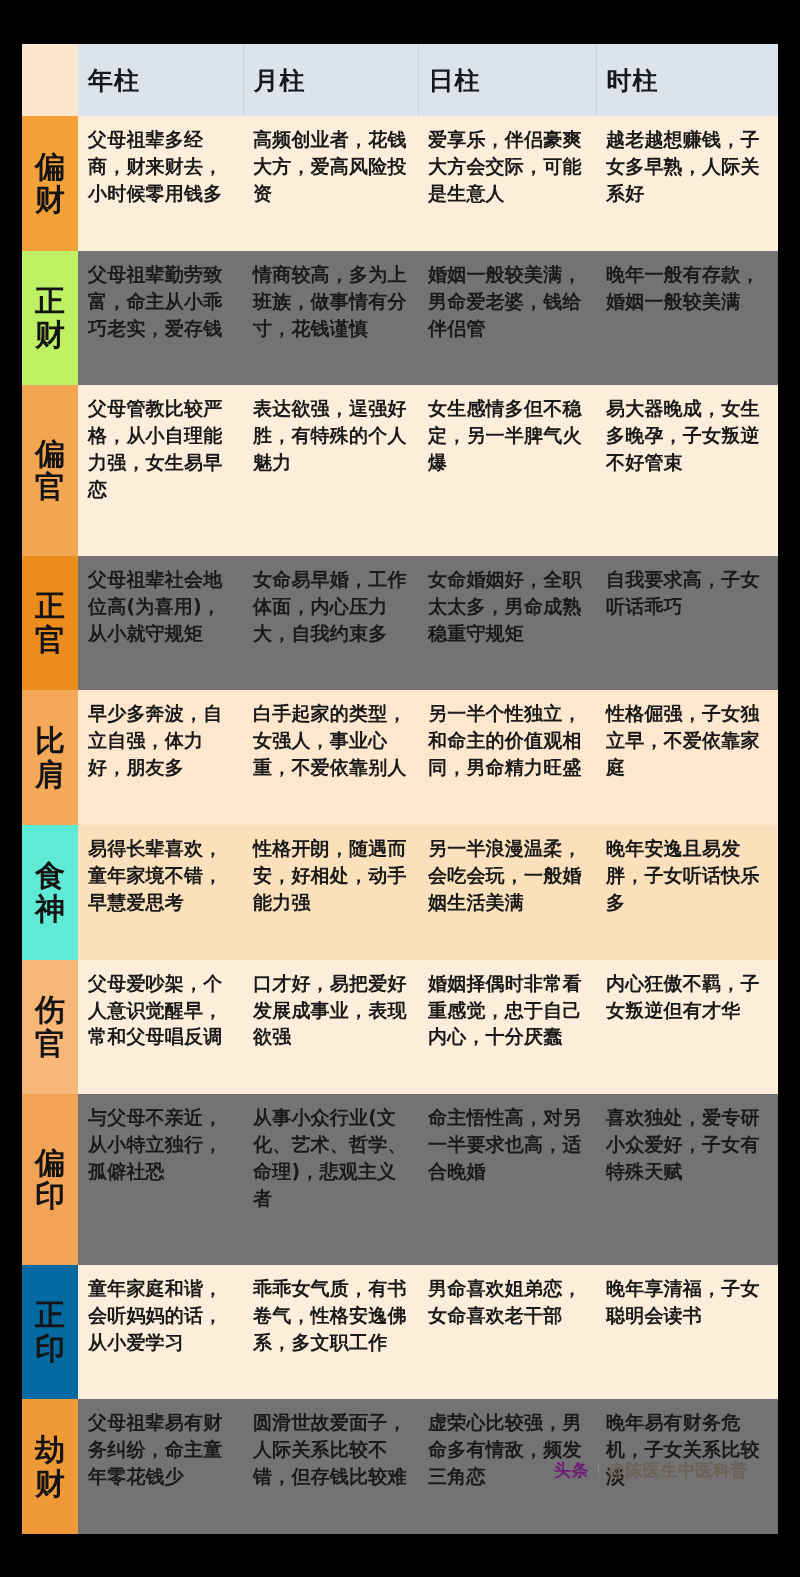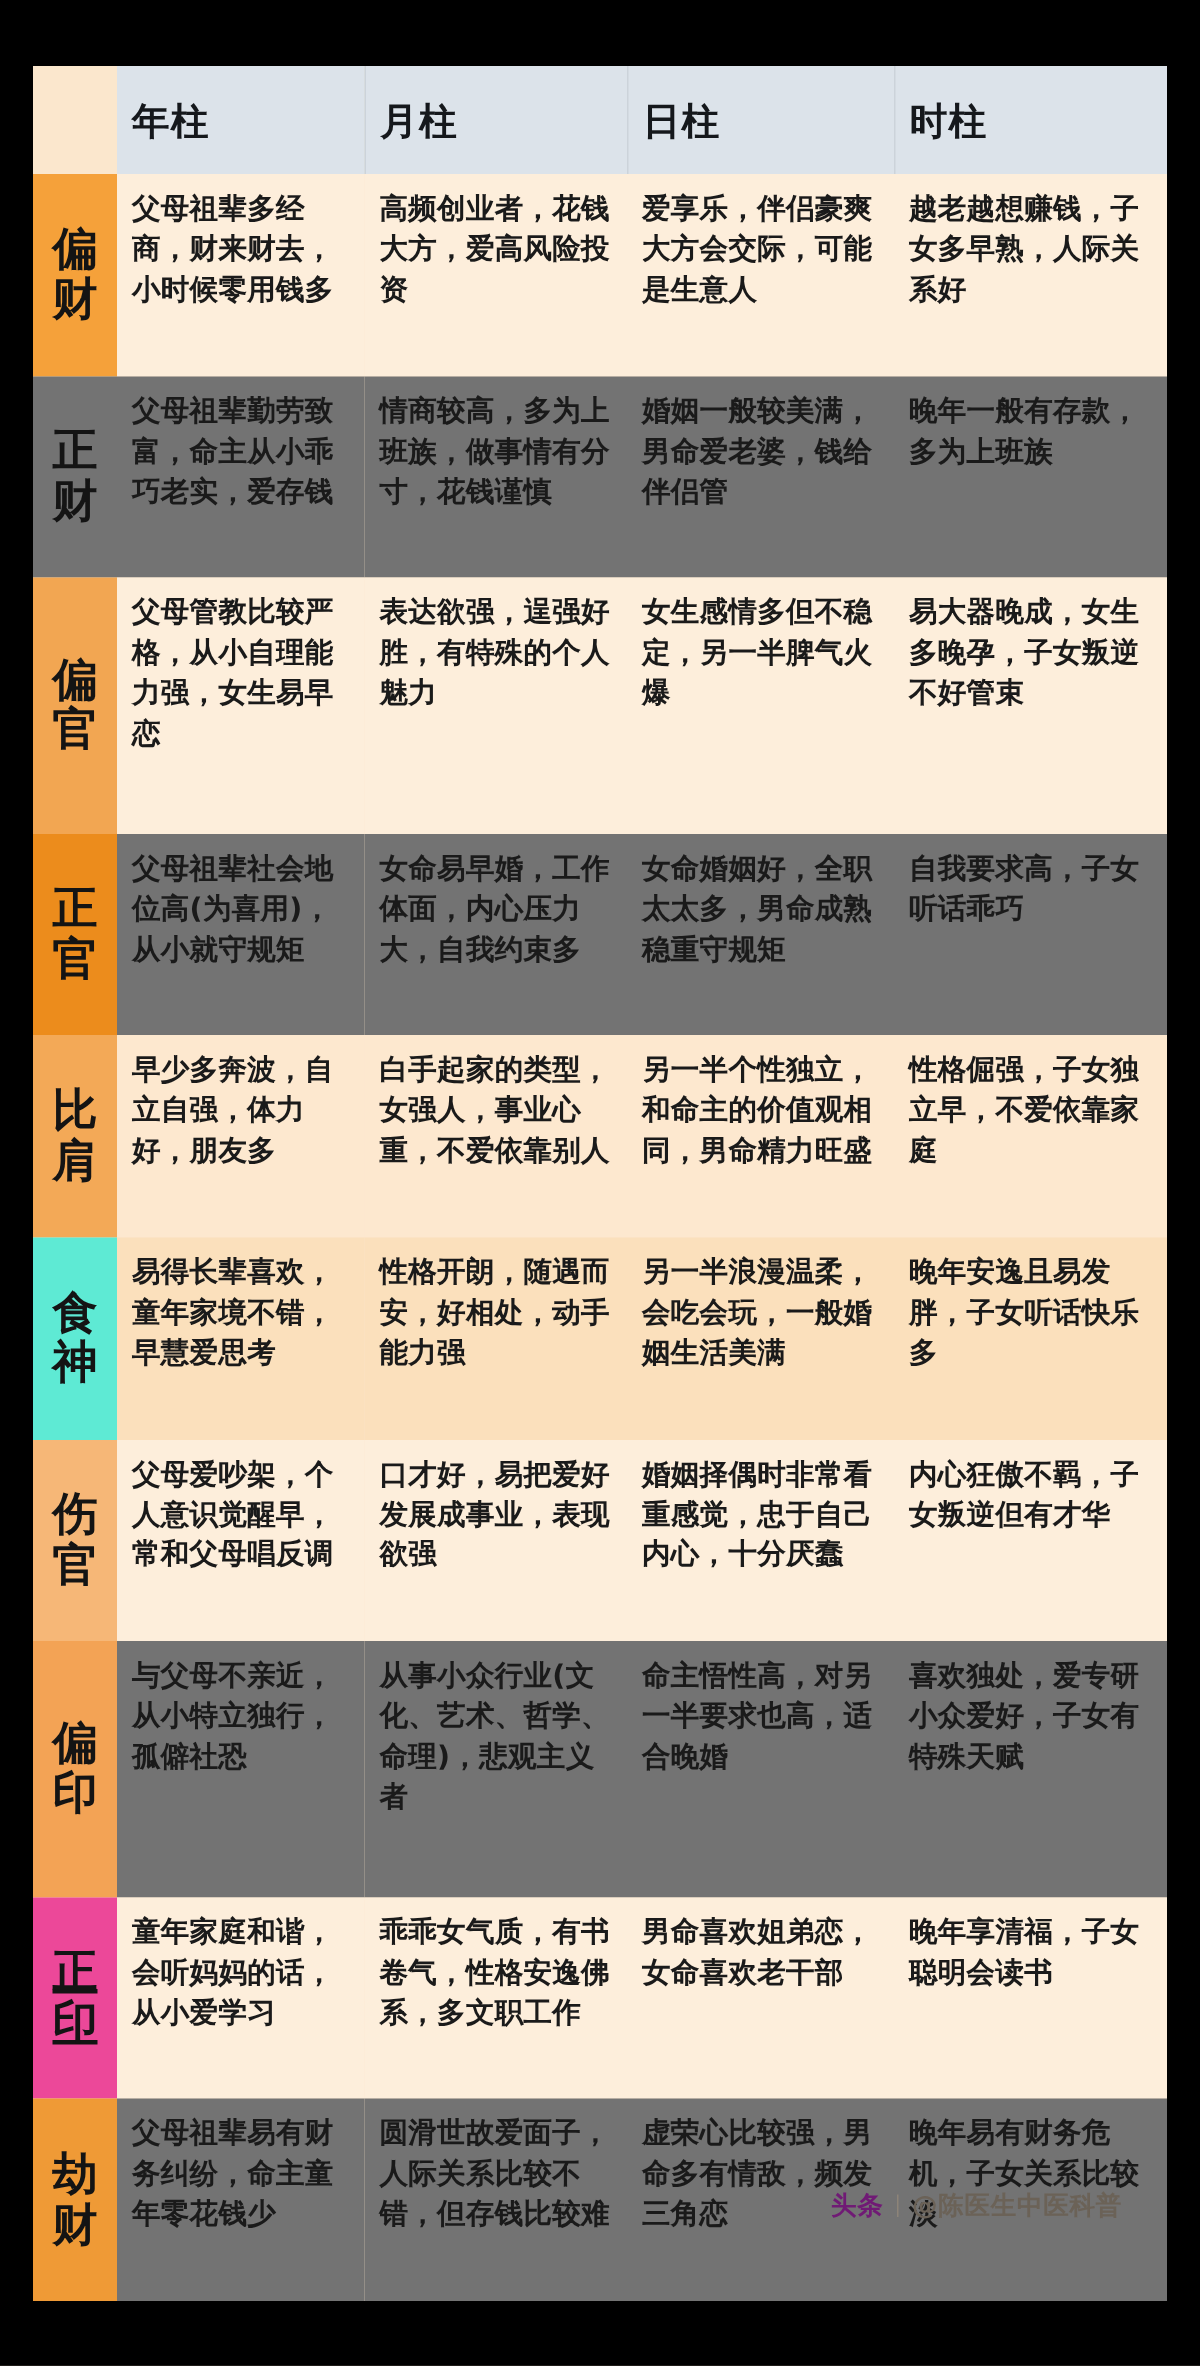--- a/index.html
+++ b/index.html
@@ -84,28 +84,28 @@
 
   
   tr.tint-a td.cell { background: #fdeedb; }
   tr.tint-b td.cell { background: #737373; }
   tr.tint-c td.cell { background: #737373; margin-left: 28px; }
   tr.tint-d td.cell { background: #fde8cf; }
   tr.tint-e td.cell { background: #fbe0bc; }
 
   
   .lab-1 { background: #f5a13a; margin-top: 17px; }
-  .lab-2 { background: #737373; }
+  .lab-2 { background: #bef264; }
   .lab-3 { background: #f2a652; font-family: Liberation Serif, serif; }
   .lab-4 { background: #ec8c1c; }
   .lab-5 { background: #f3a957; }
   .lab-6 { background: #5eead4; }
   .lab-7 { background: #f6b777; }
   .lab-8 { background: #f3a košt; }
-  .lab-9 { background: #ec4899; text-decoration: underline; }
+  .lab-9 { background: #0369a1; }
   .lab-10 { background: #ef9a36; }
 
   .watermark {
     position: absolute;
     right: 30px;
     bottom: 52px;
     font-size: 17px;
     color: #6b6257;
     font-weight: 600;
     letter-spacing: 0.5px;
@@ -155,21 +155,21 @@
           <td class="cell">父母祖辈多经商，财来财去，小时候零用钱多</td>
           <td class="cell">高频创业者，花钱大方，爱高风险投资</td>
           <td class="cell">爱享乐，伴侣豪爽大方会交际，可能是生意人</td>
           <td class="cell">越老越想赚钱，子女多早熟，人际关系好</td>
         </tr>
         <tr class="tint-b">
           <td class="rowlabel lab-2">正财</td>
           <td class="cell">父母祖辈勤劳致富，命主从小乖巧老实，爱存钱</td>
           <td class="cell">情商较高，多为上班族，做事情有分寸，花钱谨慎</td>
           <td class="cell">婚姻一般较美满，男命爱老婆，钱给伴侣管</td>
-          <td class="cell">晚年一般有存款，多为上班族</td>
+          <td class="cell">晚年一般有存款，婚姻一般较美满</td>
         </tr>
         <tr class="tint-a">
           <td class="rowlabel lab-3">偏官</td>
           <td class="cell">父母管教比较严格，从小自理能力强，女生易早恋</td>
           <td class="cell">表达欲强，逞强好胜，有特殊的个人魅力</td>
           <td class="cell">女生感情多但不稳定，另一半脾气火爆</td>
           <td class="cell">易大器晚成，女生多晚孕，子女叛逆不好管束</td>
         </tr>
         <tr class="tint-c">
           <td class="rowlabel lab-4">正官</td>

